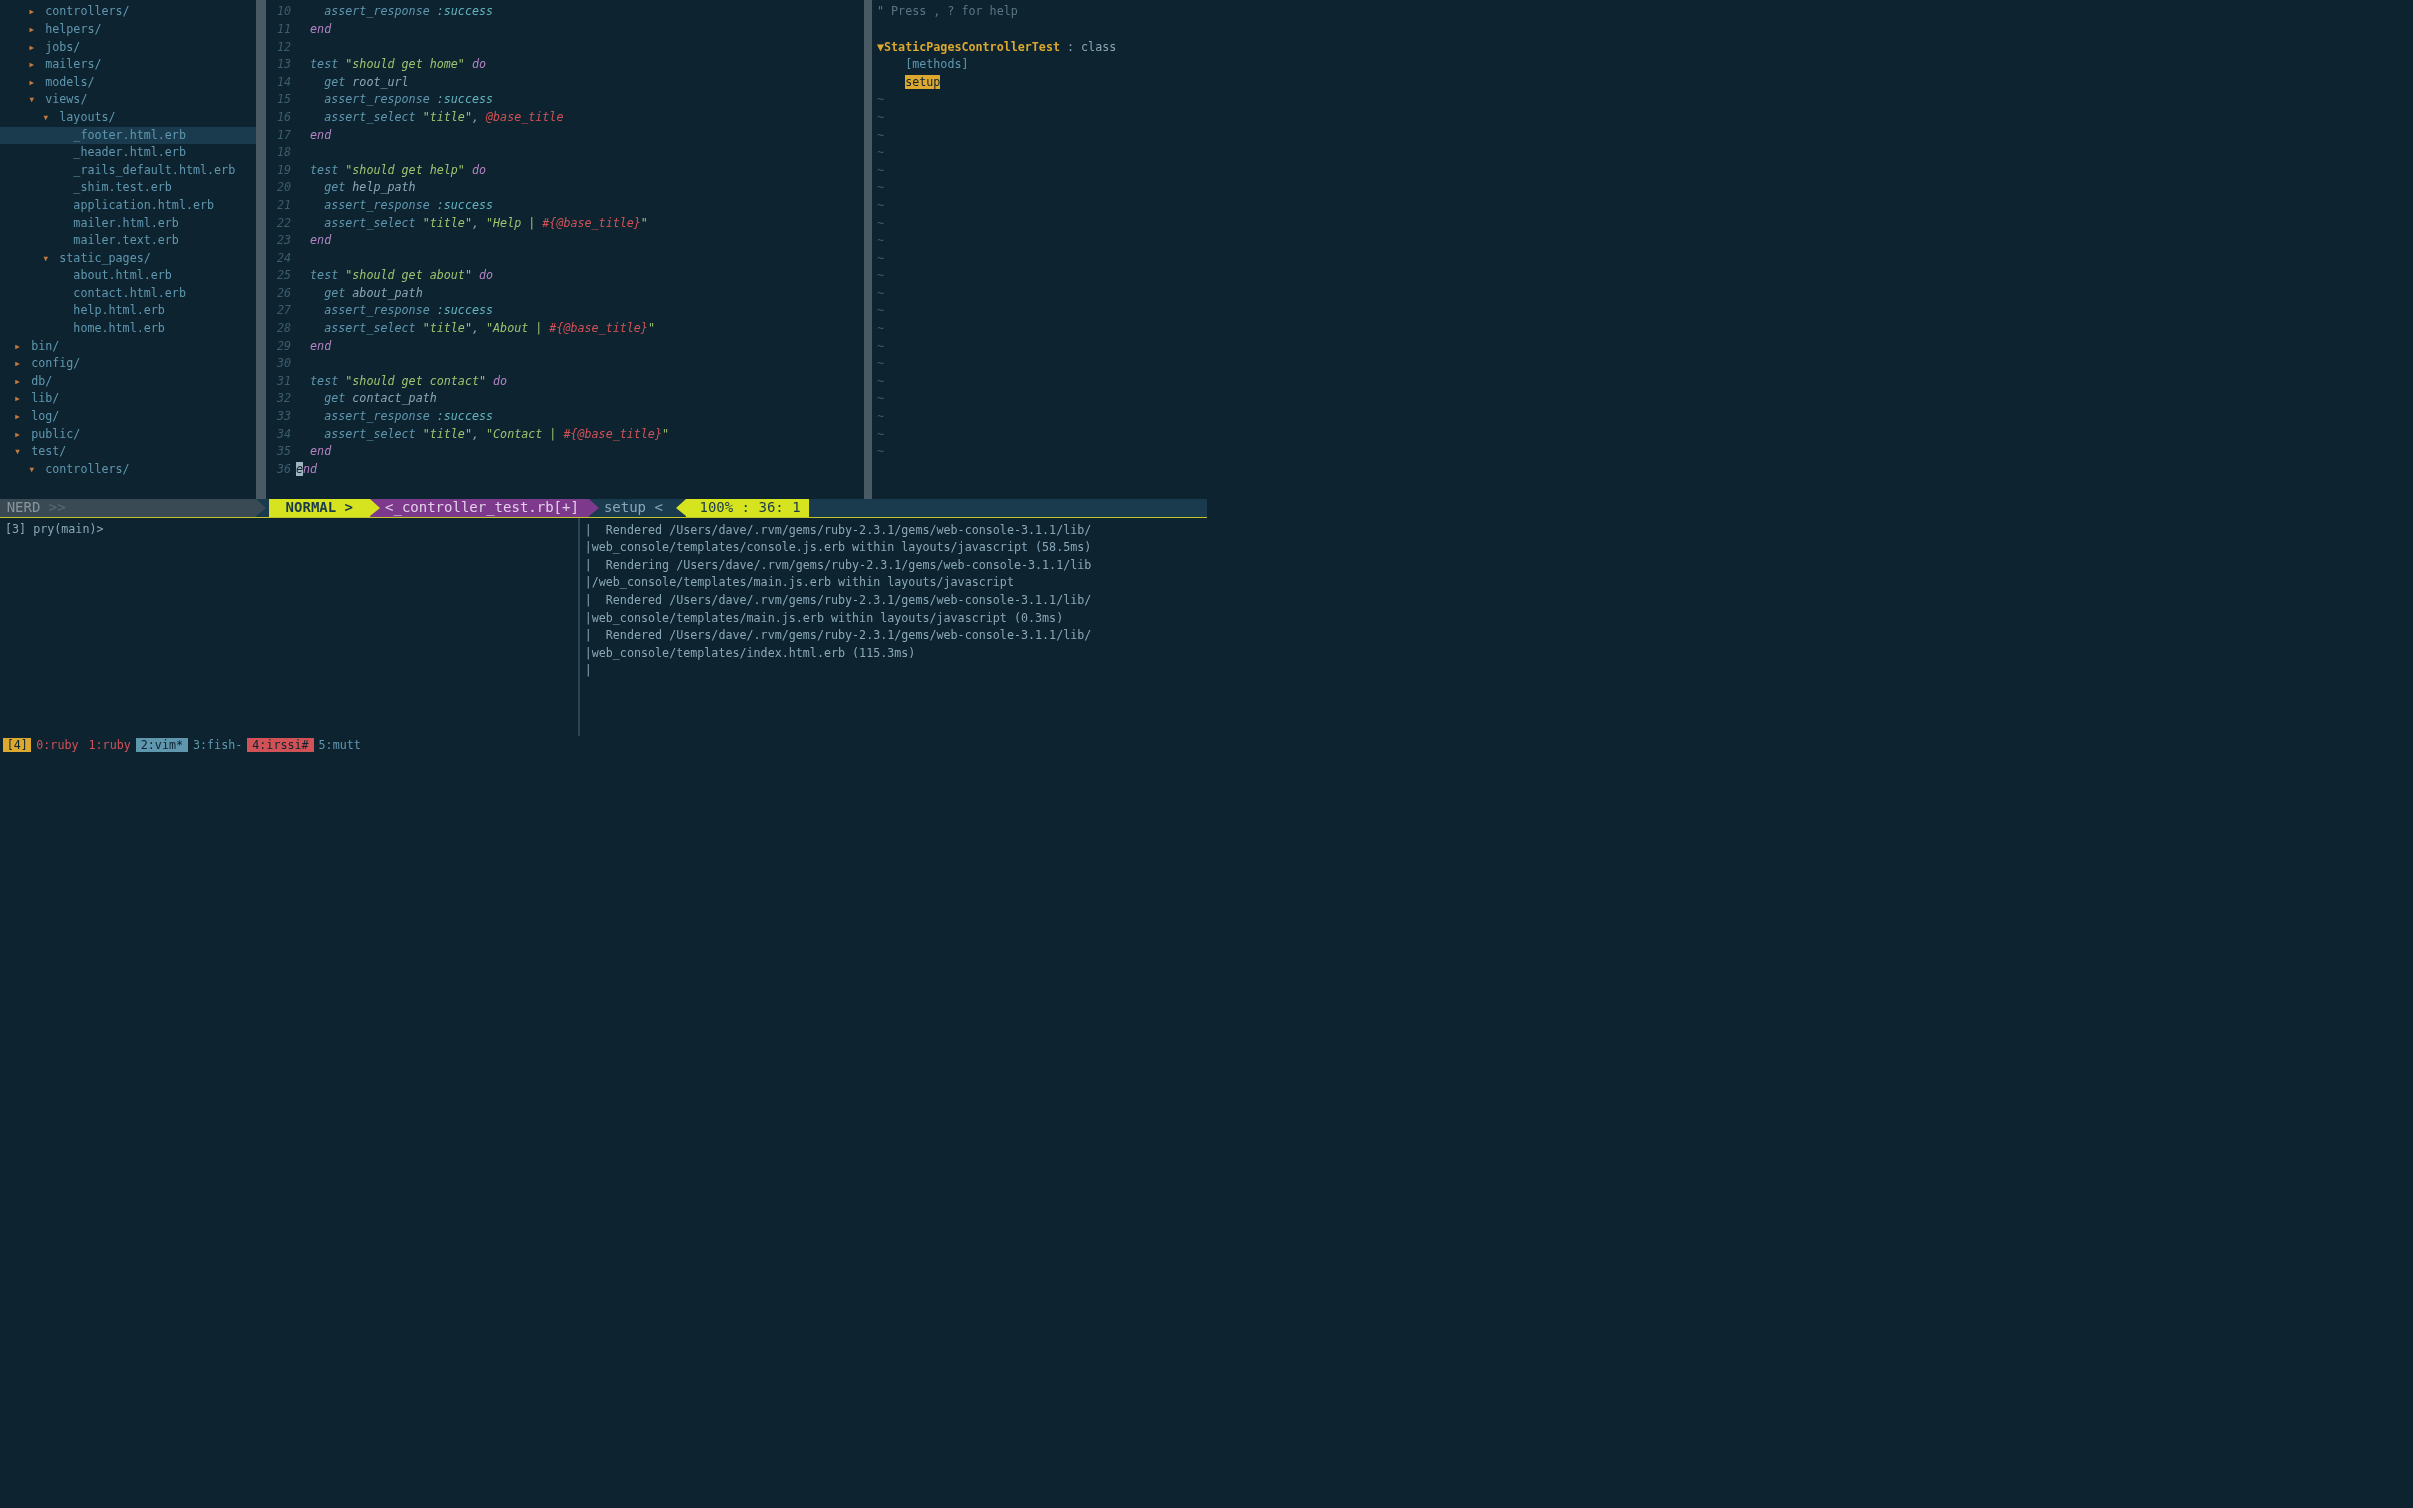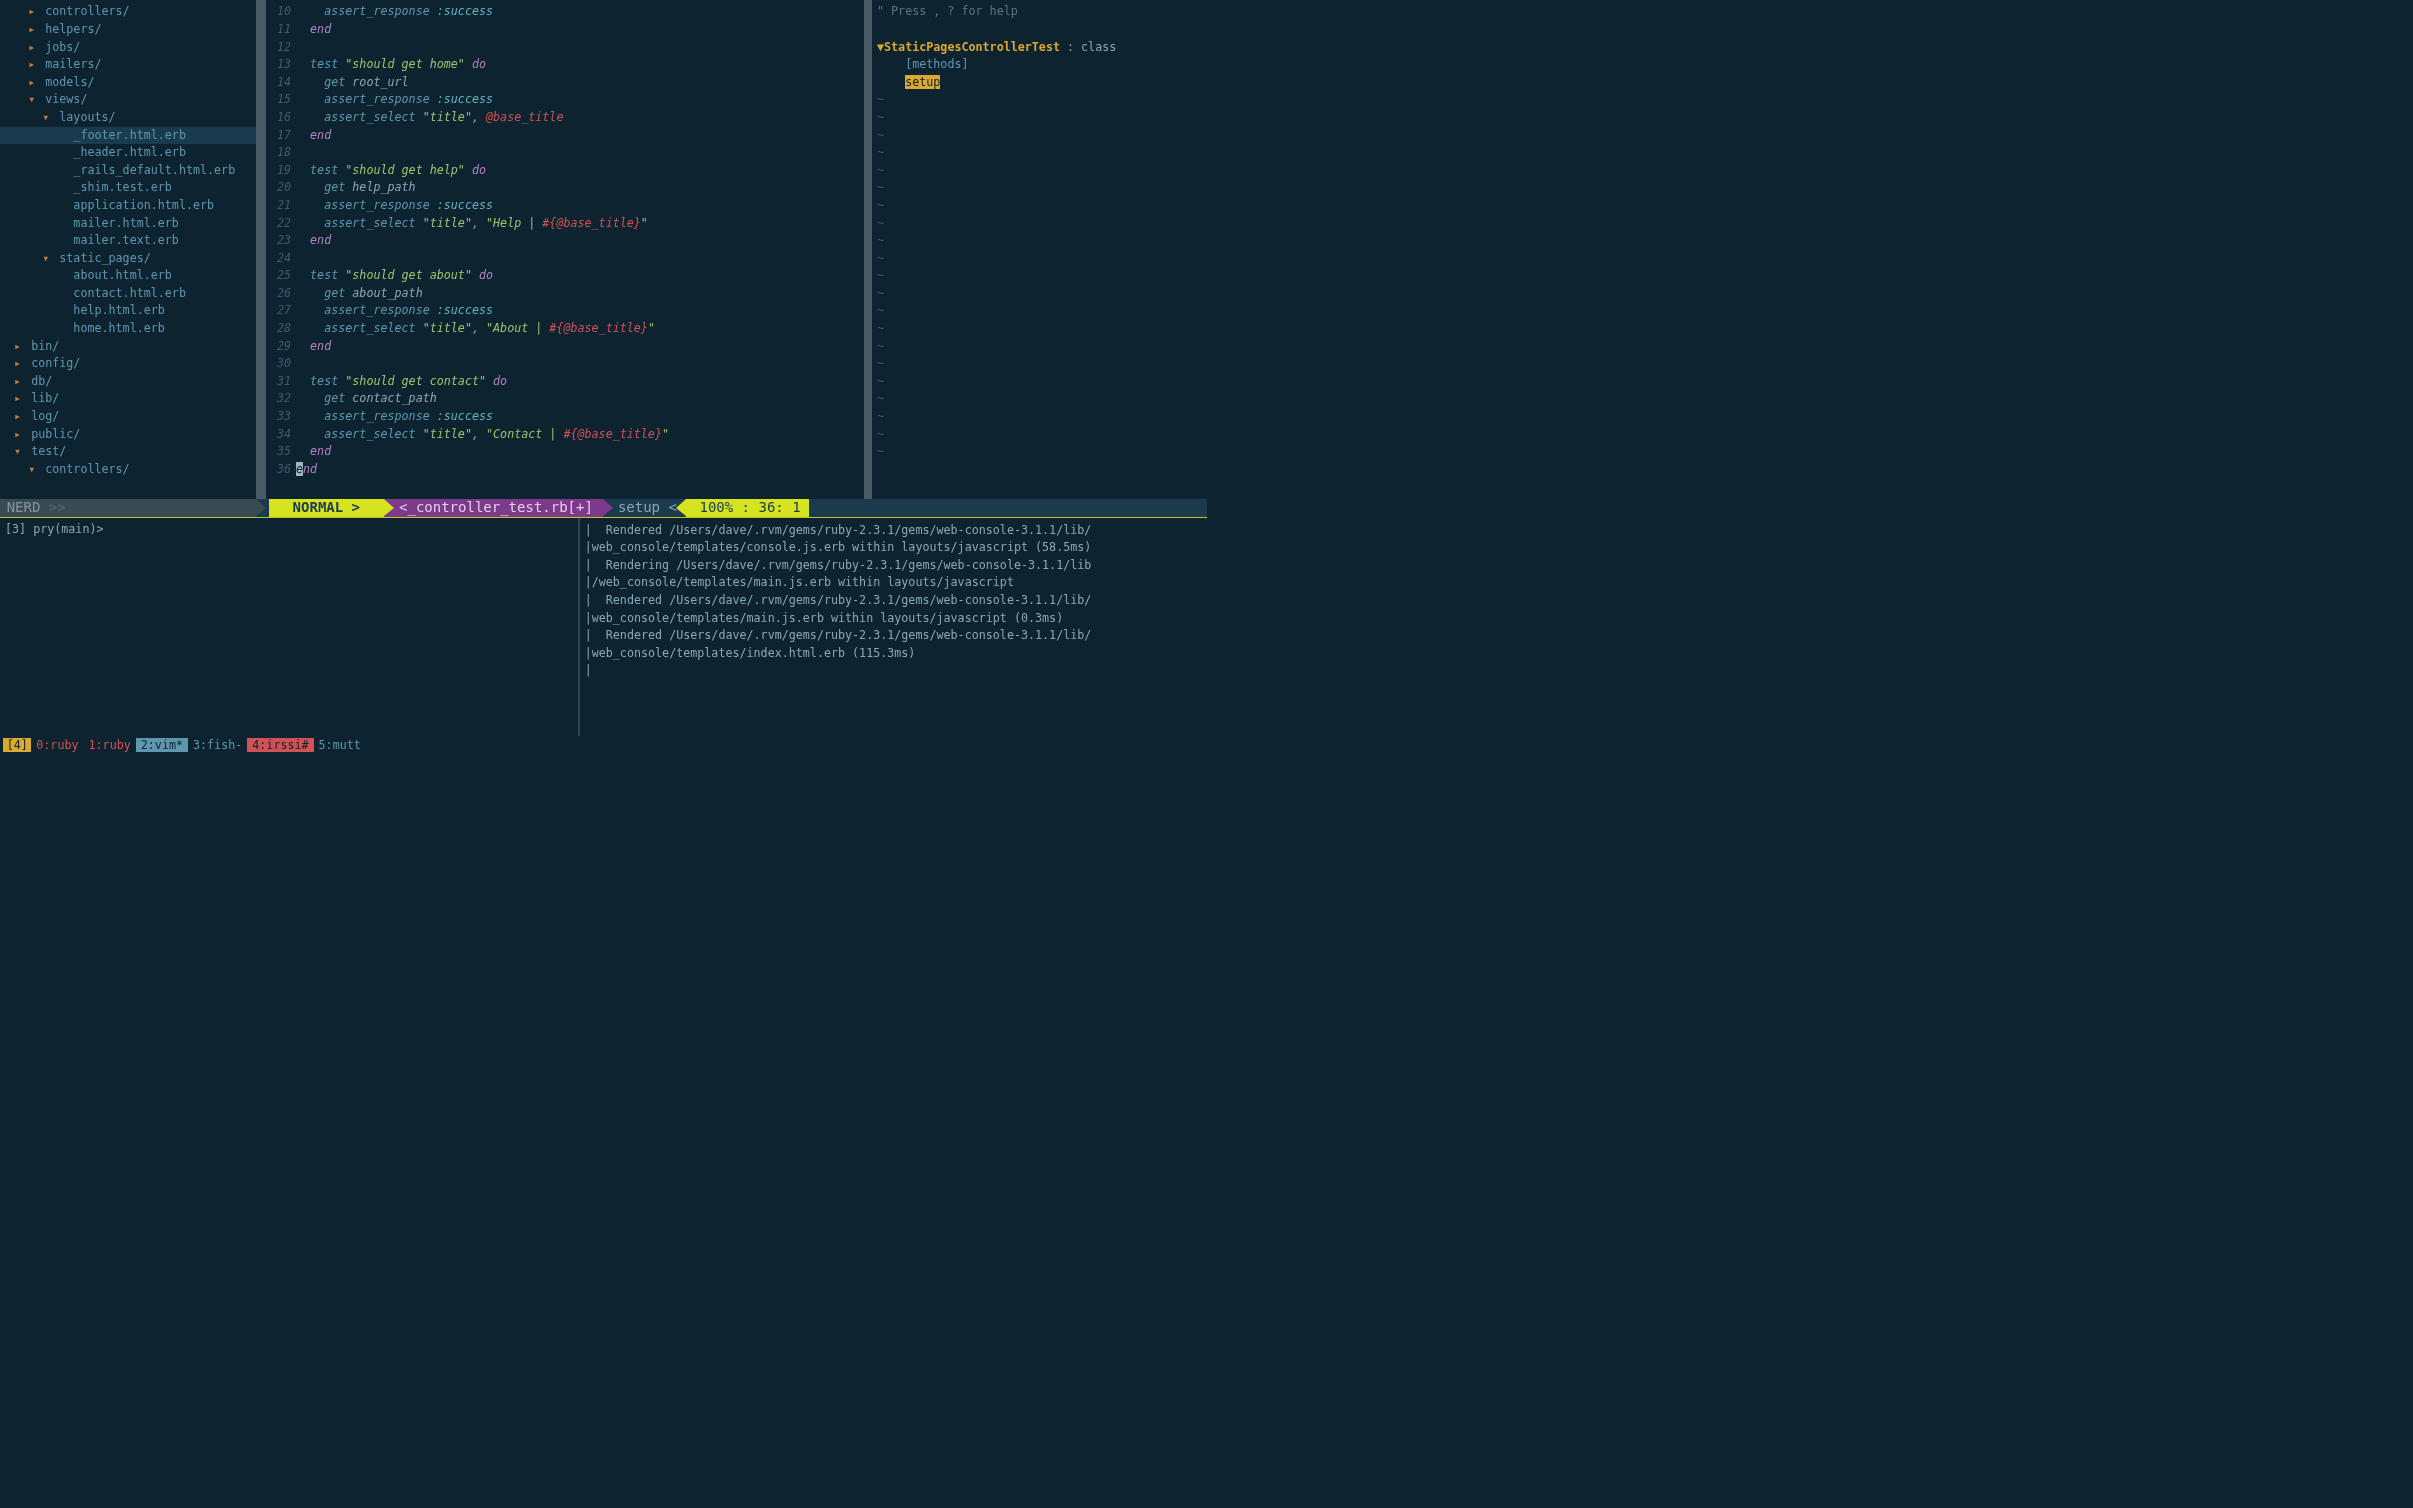--- a/index.html
+++ b/index.html
@@ -43,21 +43,21 @@
 .tag-class { color: #dca92e; font-weight: bold; }
 .tag-kw { color: #8aa8b8; }
 .tag-meth { color: #5f97af; }
 .tag-sel { background: #dca92e; color: #0d2330; }
 .tilde { color: #3c5c6e; }
 
 .statusbar { height: 17.6px; display: flex; background: #1a3a4d; font-size: 14px; }
 .sb-nerd { width: 256px; background: #3a4a54; color: #89959c; line-height: 17.6px; padding-left: 6.7px; position: relative; }
 .sb-nerd::after { content:""; position:absolute; right:-10px; top:0; border-left:10px solid #3a4a54; border-top:9.2px solid transparent; border-bottom:8.4px solid transparent; }
 .sb-spacer1 { width: 12.6px; background: #1a3a4d; }
-.sb-mode { background: #d6e41f; color: #1a3a4d; font-weight: bold; line-height: 17.6px; padding: 0 24px; position: relative; }
+.sb-mode { background: #d6e41f; color: #1a3a4d; font-weight: bold; line-height: 17.6px; padding: 0 17px; position: relative; }
 .sb-mode::after { content:""; position:absolute; right:-10px; top:0; border-left:10px solid #d6e41f; border-top:9.2px solid transparent; border-bottom:8.4px solid transparent; z-index:2;}
 .sb-file { background: #7d3a8c; color: #e4d0eb; line-height: 17.6px; padding: 0 10px 0 15px; position: relative; }
 .sb-file::after { content:""; position:absolute; right:-10px; top:0; border-left:10px solid #7d3a8c; border-top:9.2px solid transparent; border-bottom:8.4px solid transparent; }
 .sb-mid { flex: 1; background: #1a3a4d; color: #8aa8b8; line-height: 17.6px; padding-left: 15px; }
 .sb-pos { background: #d6e41f; color: #1a3a4d; line-height: 17.6px; padding: 0 8.4px 0 13.4px; position: relative; }
 .sb-pos::before { content:""; position:absolute; left:-10px; top:0; border-right:10px solid #d6e41f; border-top:9.2px solid transparent; border-bottom:8.4px solid transparent; }
 .sb-tag { width: 398px; background: #3a4a54; color: #6a7a84; line-height:17.6px; padding-left: 16px; font-style: italic; display:flex;margin-top:24px; }
 .sb-tag .t1 { color: #89959c; font-style: normal; }
 
 .cmdline { height: 17.6px; line-height: 17.6px; padding-left: 3.4px; background: #0d2330; color: #8aa8b8; }

